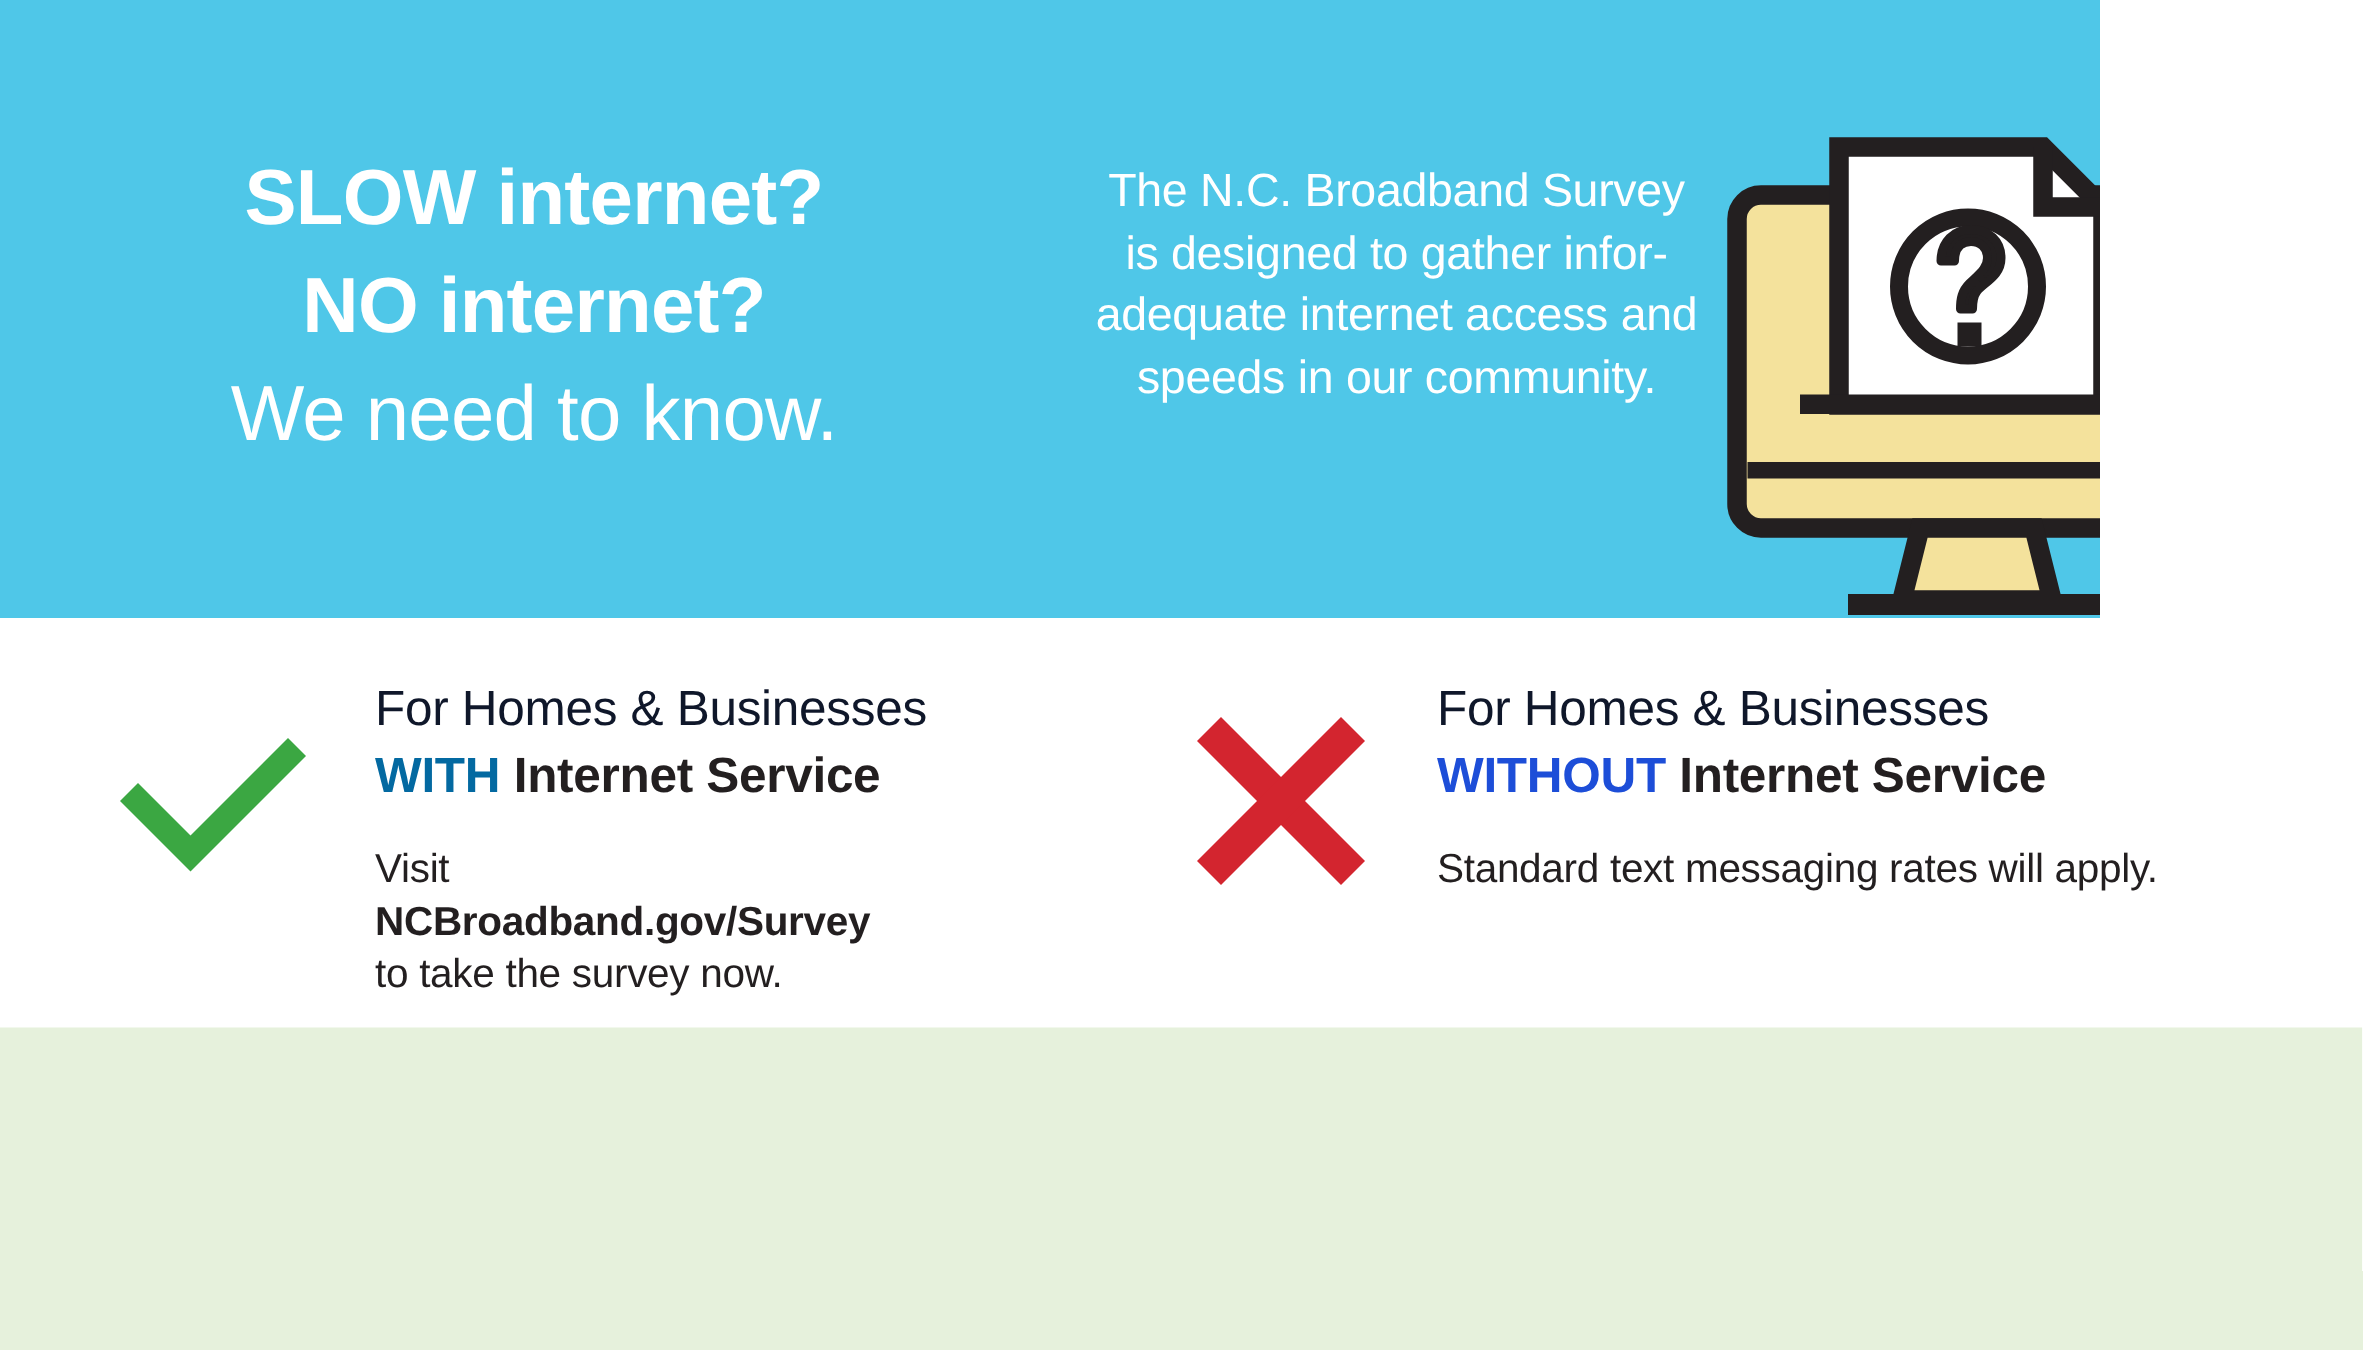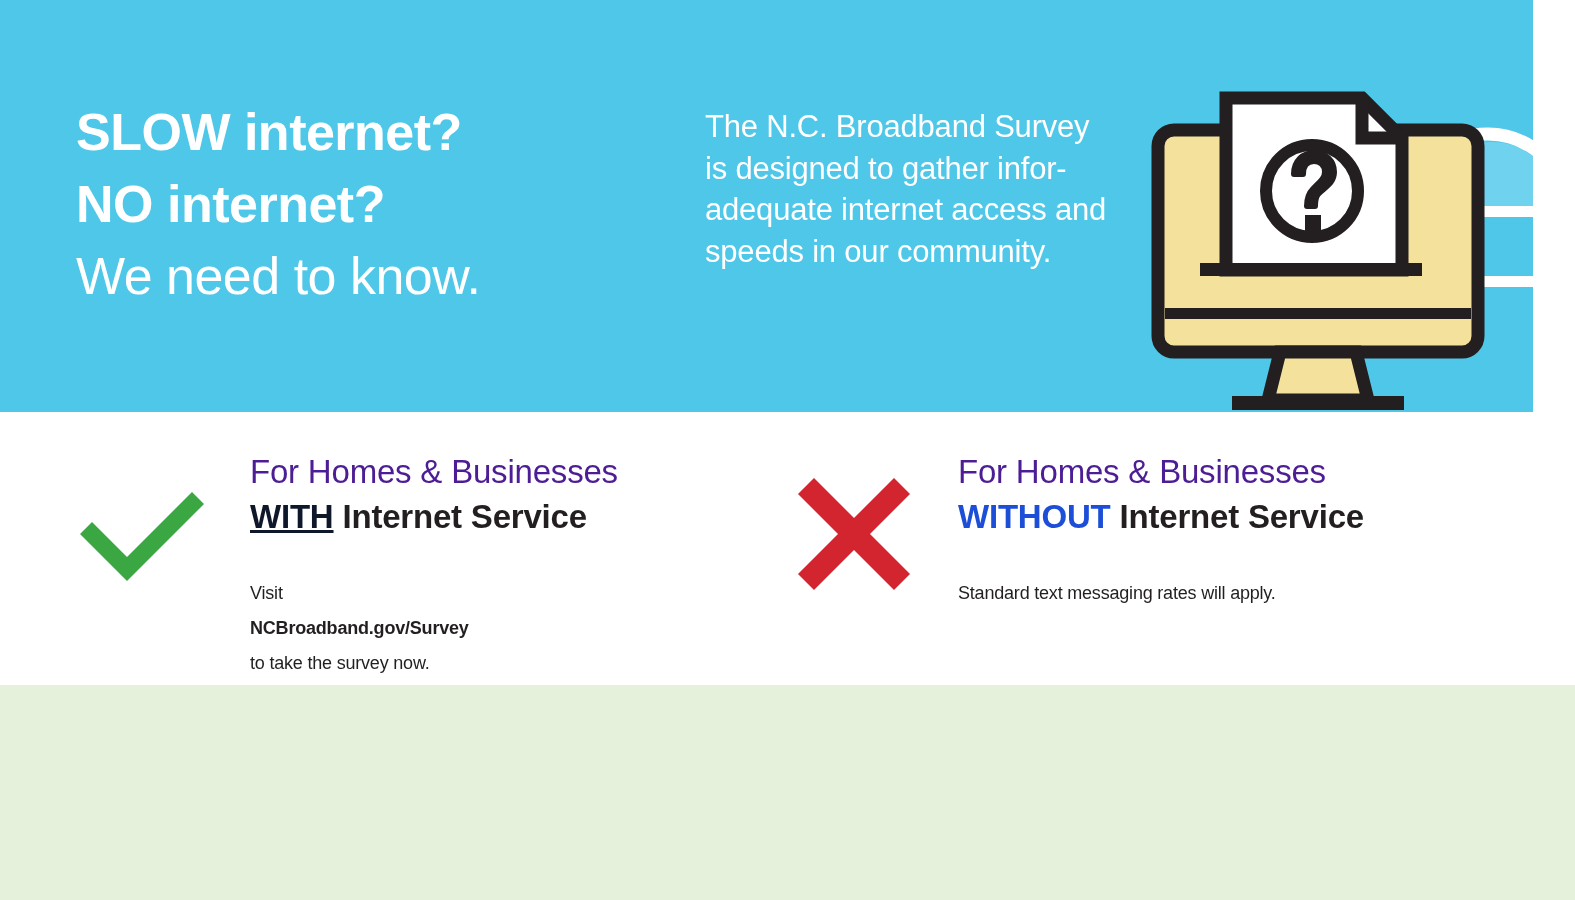--- a/index.html
+++ b/index.html
@@ -16,24 +16,25 @@
     width: 1575px;
     height: 900px;
     overflow: hidden;
     background: #ffffff;
   }
 
   
   .hero {
     position: absolute;
     left: 0; top: 0;
-    width: 1533px;
+    width: 1400px;
     height: 412px;
     background: #4FC7E8;
     overflow: hidden;
+    text-align: center;
   }
   .headline {
     position: absolute;
     left: 76px;
     top: 96px;
     width: 560px;
     color: #ffffff;
   }
   .headline .hl-line {
     display: block;
@@ -95,38 +96,38 @@
     position: absolute;
     top: 38px;
   }
   .cta-left  .cta-body { left: 190px; }
   .cta-right .cta-body { left: 190px; }
 
   .cta-head-1 {
     font-size: 33px;
     font-weight: 400;
     line-height: 44px;
-    color: #4c1d95;
+    color: #0f172a;
     letter-spacing: -0.2px;
     white-space: nowrap;
   }
   .cta-head-2 {
     font-size: 33px;
     font-weight: 700;
     line-height: 46px;
     color: #231F20;
     letter-spacing: -0.2px;
     white-space: nowrap;
   }
-  .kw-with    { color: #0f172a; text-decoration: underline; }
+  .kw-with    { color: #0369a1; }
   .kw-without { color: #1d4ed8; }
 
   .cta-sub {
-    margin-top: 36px;
-    font-size: 18px;
+    margin-top: 22px;
+    font-size: 27px;
     font-weight: 400;
     line-height: 35px;
     color: #231F20;
     letter-spacing: -0.2px;
   }
   .cta-sub span { display: block; white-space: nowrap; }
   .cta-sub b { font-weight: 700; }
 
   
   .footer {

